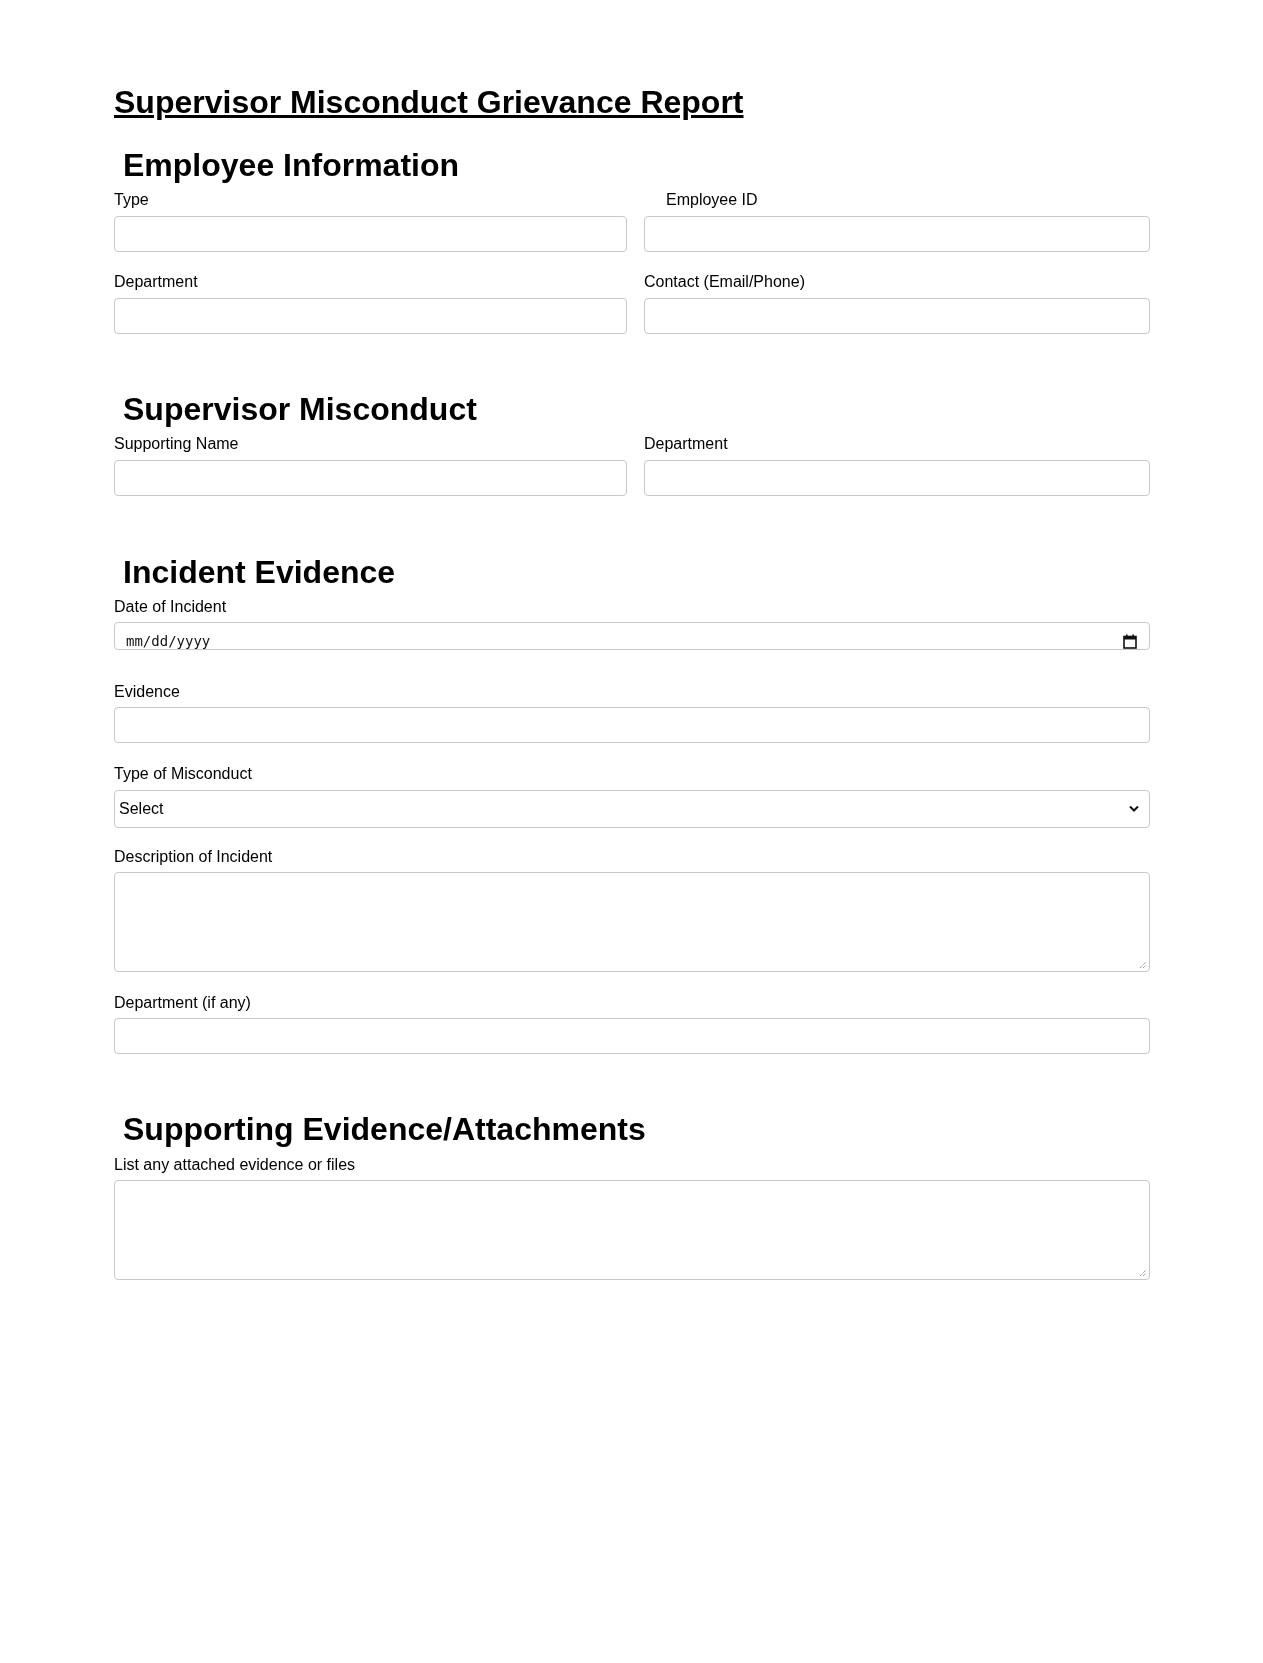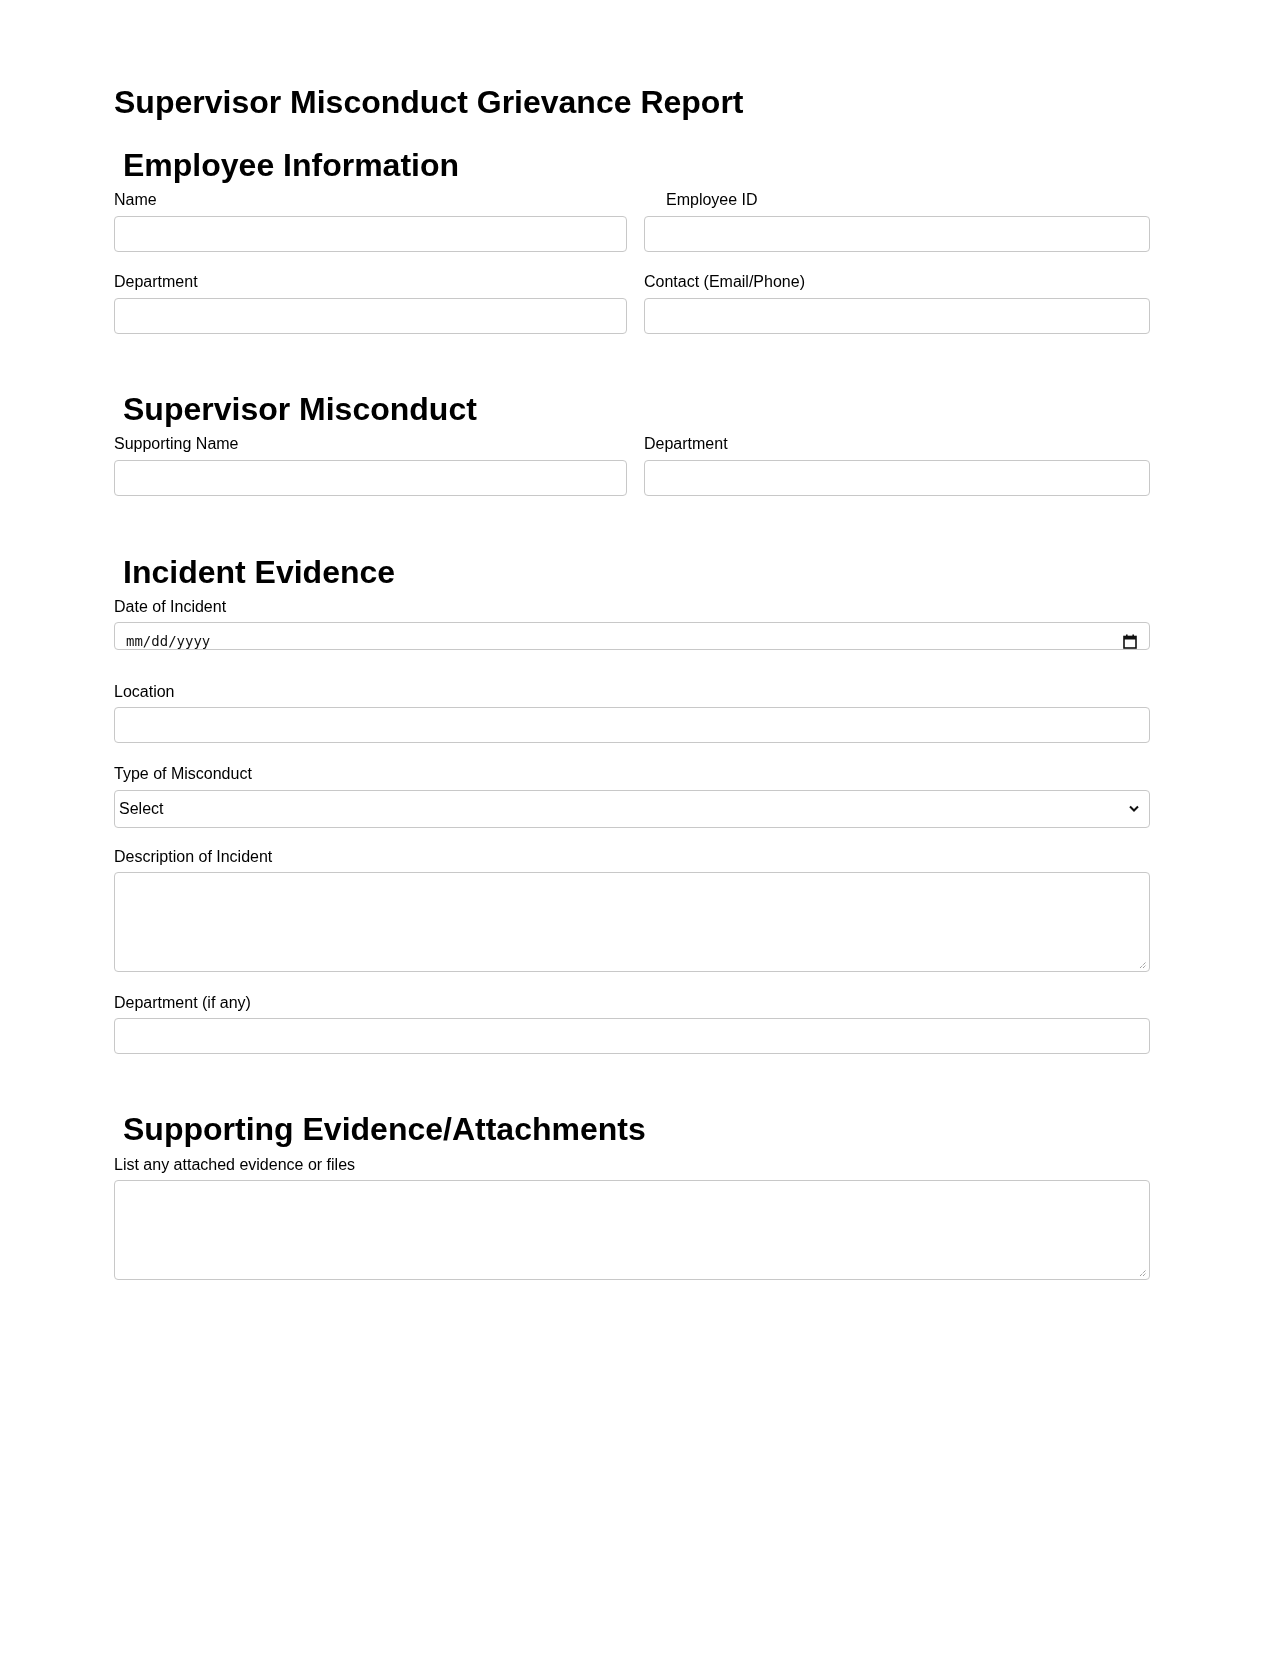--- a/index.html
+++ b/index.html
@@ -4,21 +4,21 @@
 <style>
   * { box-sizing: border-box; }
   html, body { margin: 0; padding: 0; background: #ffffff; }
   body {
     width: 1263px; height: 1663px; overflow: hidden;
     font-family: "Liberation Sans", sans-serif; color: #000;
   }
   .container { position: absolute; left: 114px; top: 0; width: 1036px; }
   h1 {
     position: absolute; left: 0; top: 82px; margin: 0;
-    font-size: 32px; font-weight: bold; line-height: 40px; white-space: nowrap;
+    font-size: 32px; font-weight: bold; line-height: 40px; white-space: nowrap; text-decoration: underline;
   }
   h2 {
     position: absolute; left: 0; margin: 9px;
     font-size: 32px; font-weight: bold; line-height: 30px; white-space: nowrap;
   }
   label.lbl {
     position: absolute; font-size: 16px; line-height: 20px; white-space: nowrap;
   }
   .field {
     position: absolute; border: 1px solid #c8c8c8; border-radius: 4px; background: #fff;
@@ -39,21 +39,21 @@
 </style>
 </head>
 <body>
 
 <div class="container">
 
   <h1>Supervisor Misconduct Grievance Report</h1>
 
   <h2 style="top:141px">Employee Information</h2>
 
-  <label class="lbl" style="left:0; top:190px">Name</label>
+  <label class="lbl" style="left:0; top:190px">Type</label>
   <div class="field inp half-l" style="top:216px"></div>
 
   <label class="lbl" style="left:552px; top:190px">Employee ID</label>
   <div class="field inp half-r" style="top:216px"></div>
 
   <label class="lbl" style="left:0; top:272px">Department</label>
   <div class="field inp half-l" style="top:298px"></div>
 
   <label class="lbl" style="left:530px; top:272px">Contact (Email/Phone)</label>
   <div class="field inp half-r" style="top:298px"></div>
@@ -72,21 +72,21 @@
   <div class="field full" style="top:622px; height:28px">
     <span class="date-text">mm/dd/yyyy</span>
     <svg class="cal-icon" viewBox="0 0 14 15">
       <rect x="1" y="2.5" width="12" height="11.5" fill="none" stroke="#111" stroke-width="1.6"></rect>
       <rect x="1" y="2.5" width="12" height="3" fill="#111"></rect>
       <rect x="3" y="0.5" width="1.6" height="3" fill="#111"></rect>
       <rect x="9.4" y="0.5" width="1.6" height="3" fill="#111"></rect>
     </svg>
   </div>
 
-  <label class="lbl" style="left:0; top:682px">Location</label>
+  <label class="lbl" style="left:0; top:682px">Evidence</label>
   <div class="field inp full" style="top:707px"></div>
 
   <label class="lbl" style="left:0; top:764px">Type of Misconduct</label>
   <div class="field full" style="top:790px; height:38px">
     <span class="sel-text">Select</span>
     <svg class="chev" viewBox="0 0 10 8">
       <path d="M1 1.5 L5 5.5 L9 1.5" fill="none" stroke="#111" stroke-width="2"></path>
     </svg>
   </div>
 

